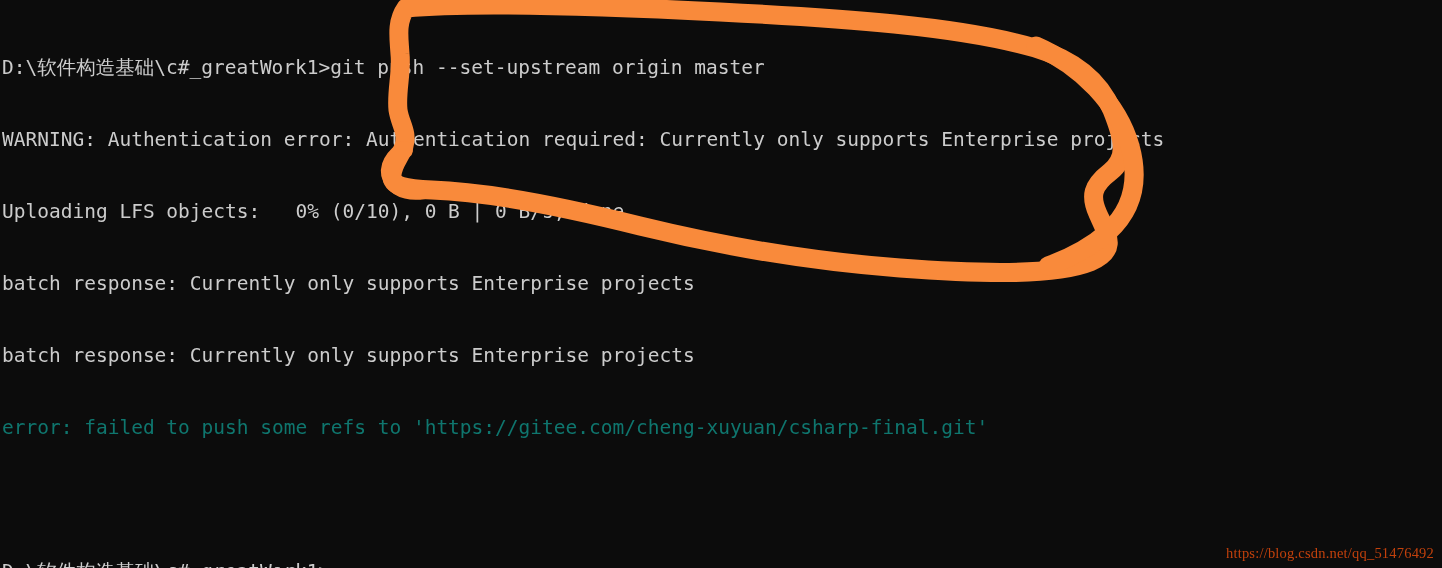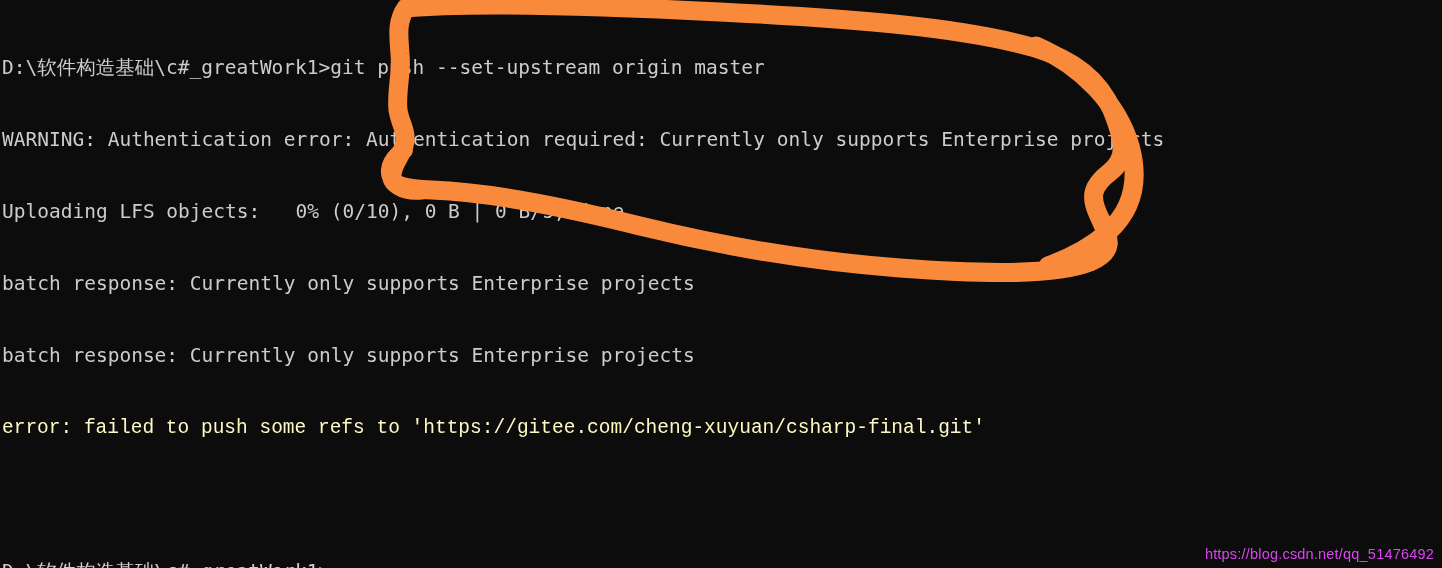--- a/index.html
+++ b/index.html
@@ -26,42 +26,41 @@
     white-space: pre;
     color: #cccccc;
     z-index: 2;
   }
   .term-line {
     height: 24px;
     padding-left: 2px;
     color: #cccccc;
   }
   .term-line.err {
-    color: #fef9c3;
-    font-family: Liberation Mono, monospace;
+    color: #0f766e;
   }
   .term-line.blank {
     height: 24px;
   }
   #annotation {
     position: absolute;
     left: 0;
     top: 0;
     width: 1442px;
     height: 568px;
     z-index: 5;
     pointer-events: none;
   }
   #watermark {
     position: absolute;
     right: 8px;
     bottom: 6px;
-    font-family: Liberation Sans, sans-serif;
+    font-family: Liberation Serif, serif;
     font-size: 14.5px;
-    color: #d946ef;
+    color: #c2410c;
     letter-spacing: 0.2px;
     z-index: 6;
   }
 </style>
 </head>
 <body>
 
 <div id="screen">
 
   <div id="terminal">

